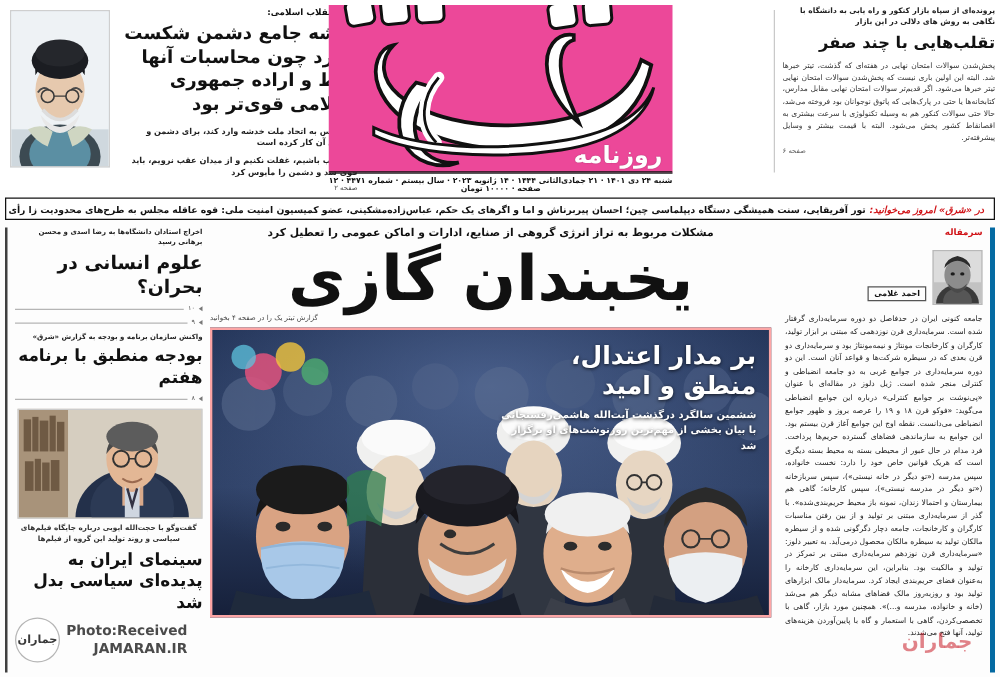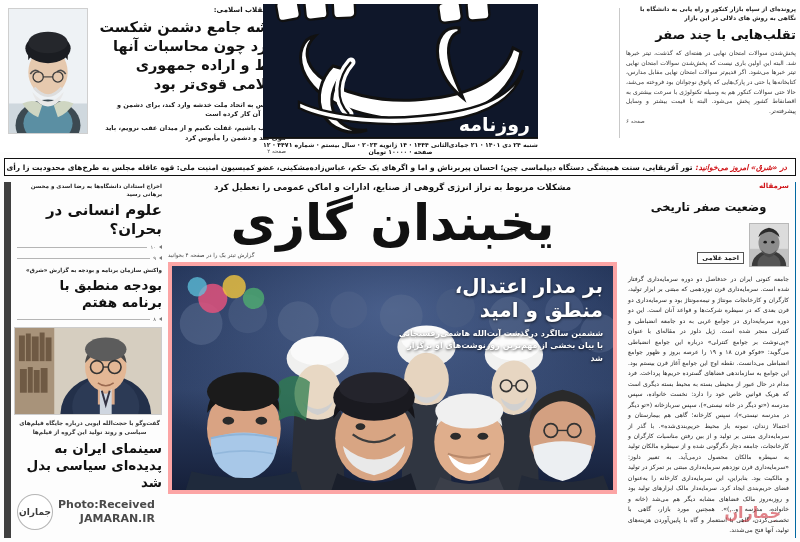--- a/index.html
+++ b/index.html
@@ -23,21 +23,21 @@
     top: 0; left: 0;
     width: 800px; height: 152px;
     background: #ffffff;
   }
 
   
   .logo-block {
     position: absolute;
     top: 4px; right: 262px;
     width: 275px; height: 134px;
-    background: #0f172a;
+    background: #ec4899;
     overflow: hidden;
   }
   .logo-svg { position: absolute; inset: 0; width: 100%; height: 100%; }
   .logo-rooznameh {
     position: absolute;
     bottom: 3px; right: 8px;
     color: #ffffff;
     font-size: 19px;
     font-weight: bold;
     letter-spacing: 0.5px;
@@ -152,21 +152,21 @@
     position: absolute;
     top: 182px; left: 0; right: 0; bottom: 0;
   }
 
   
   .col-left {
     position: absolute;
     top: 0; left: 4px;
     width: 158px; height: 356px;
     direction: rtl; text-align: right;
-    border-left: 7px solid #404040;
+    border-left: 2px solid #404040;
     padding-left: 6px;
   }
   .lc-item { margin-bottom: 5px; }
   .lc-over {
     font-size: 5.6px; color: #222; line-height: 1.45;
     font-weight: bold; margin-bottom: 3px;
   }
   .lc-head {
     font-size: 15px; font-weight: bold; color: #111;
     line-height: 1.26; letter-spacing: -0.2px;
@@ -230,21 +230,21 @@
     letter-spacing: -1px; margin: 4px 0 2px 0;
   }
   .cc-ref {
     font-size: 5.6px; color: #444; text-align: left;
     margin-top: 4px; margin-bottom: 4px;
   }
   .cc-photo {
     position: relative;
     width: 100%; height: 232px;
     overflow: hidden; background: #1d2a44;
-    border: 4px solid #fca5a5;
+    border: 2px solid #fca5a5;
   }
   .cc-photo svg { position: absolute; inset: 0; width: 100%; height: 100%; }
   .cc-overlay {
     position: absolute; top: 8px; right: 10px;
     width: 210px; text-align: right; z-index: 10;
   }
   .cc-ov-head {
     font-size: 20px; font-weight: bold; color: #ffffff;
     line-height: 1.2; text-shadow: 0 1px 3px rgba(0,0,0,.75);
     letter-spacing: -0.4px;
@@ -254,21 +254,21 @@
     line-height: 1.6; margin-top: 6px;
     text-shadow: 0 1px 3px rgba(0,0,0,.85);
   }
 
   
   .col-right {
     position: absolute;
     top: 0; right: 4px;
     width: 168px; height: 356px;
     direction: rtl; text-align: right;
-    border-right: 1px solid #0369a1;
+    border-right: 4px solid #0369a1;
     padding-right: 6px;
   }
   .ed-label {
     font-size: 7px; font-weight: bold; color: #D01317;
     letter-spacing: 2px; margin-bottom: 10px; text-align: right;
   }
   .ed-head {
     font-size: 11.5px; font-weight: bold; color: #111;
     line-height: 1.3; margin-bottom: 8px; text-align: center;
   }
@@ -570,21 +570,20 @@
 
         <div class="cc-overlay">
           <div class="cc-ov-head">بر مدار اعتدال، منطق و امید</div>
           <div class="cc-ov-sub">ششمین سالگرد درگذشت آیت‌الله هاشمی‌رفسنجانی با بیان بخشی از مهم‌ترین روزنوشت‌های او برگزار شد</div>
         </div>
       </div>
     </div>
 
     <div class="col-right">
       <div class="ed-label">سرمقاله</div>
-      <div class="ed-head">وضعیت صفر تاریخی</div>
       <div class="ed-author-row">
         <div class="ed-avatar">
           <svg viewBox="0 0 40 44" preserveAspectRatio="xMidYMid slice">
             <rect width="40" height="44" fill="#dcdcdc"></rect>
             <rect y="26" width="40" height="18" fill="#c2c2c2"></rect>
             <ellipse cx="20" cy="44" rx="18" ry="16" fill="#3a3a3a"></ellipse>
             <ellipse cx="20" cy="42" rx="12" ry="11" fill="#565656"></ellipse>
             <ellipse cx="20" cy="20" rx="11" ry="13" fill="#8c8c8c"></ellipse>
             <path d="M9 14 Q20 2 31 14 Q30 6 20 4 Q10 6 9 14Z" fill="#2b2b2b"></path>
             <ellipse cx="16" cy="19" rx="1.8" ry="1.4" fill="#1c1c1c"></ellipse>

